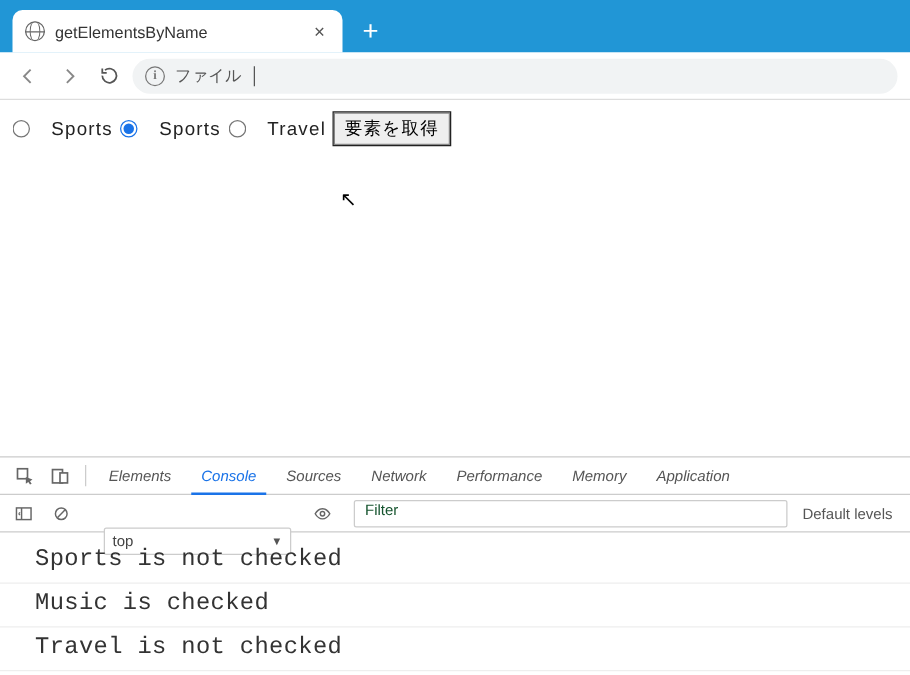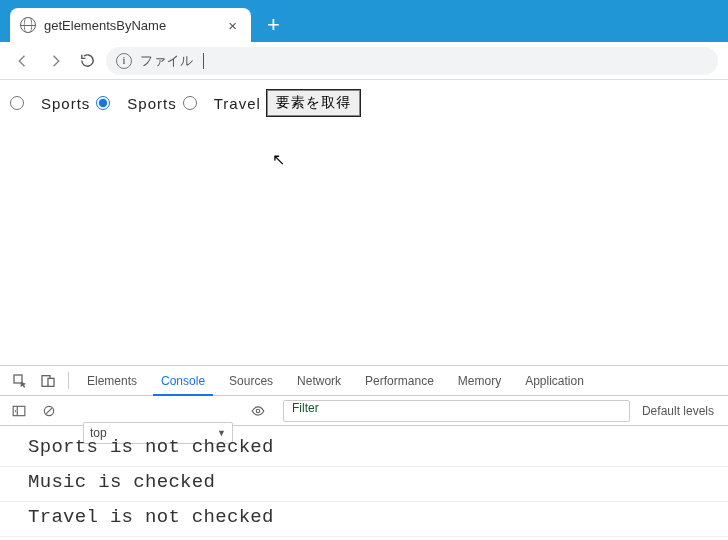--- a/index.html
+++ b/index.html
@@ -1,21 +1,21 @@
 <!DOCTYPE html>
 <html><head>
 <meta charset="utf-8">
 <style>
   * { box-sizing: border-box; }
   html, body { margin: 0; padding: 0; font-family: sans-serif; }
   body { width: 728px; height: 540px; overflow: hidden; background: #fff; }
 
   
   .titlebar { background: #2196d6; height: 42px; display: flex; align-items: flex-end; padding-left: 10px; }
-  .tab { background: #fff; height: 34px; width: 241px; border-radius: 8px 8px 0 0; display: flex; align-items: center; padding: 0 10px; position: relative; }
+  .tab { background: #fff; height: 34px; width: 264px; border-radius: 8px 8px 0 0; display: flex; align-items: center; padding: 0 10px; position: relative; }
   .tab .globe { width: 16px; height: 16px; border: 1.5px solid #666; border-radius: 50%; margin-right: 8px; position: relative; flex-shrink: 0; }
   .tab .globe::before { content: ""; position: absolute; left: 50%; top: -1px; bottom: -1px; width: 7px; transform: translateX(-50%); border: 1.5px solid #666; border-radius: 50%; border-top: none; border-bottom: none; }
   .tab .globe::after { content: ""; position: absolute; left: -1px; right: -1px; top: 50%; border-top: 1.5px solid #666; }
   .tab-title { font-size: 13px; color: #333; flex: 1; }
   .tab-close { font-size: 15px; color: #555; cursor: pointer; padding: 0 4px; }
   .newtab { color: #fff; font-size: 22px; margin: 0 0 6px 16px; cursor: pointer; line-height: 1; }
 
   
   .addrbar { background: #fff; height: 38px; border-bottom: 1px solid #ddd; display: flex; align-items: center; padding: 0 10px; gap: 6px; }
   .navbtn { width: 26px; height: 26px; display: flex; align-items: center; justify-content: center; color: #888; cursor: pointer; border-radius: 50%; }
@@ -31,21 +31,21 @@
   .page { padding: 10px; font-family: "MS PGothic", "Meiryo", sans-serif; font-size: 15px; color: #222; height: 285px; }
   .heading { margin: 4px 0 24px 0; font-size: 15px; letter-spacing: 1px; }
   .options { display: flex; align-items: center; gap: 2px; }
   .options label { display: flex; align-items: center; gap: 15px; margin-right: 4px; letter-spacing: 1px; font-size: 15px; cursor: pointer; }
   .options input[type=radio] { width: 14px; height: 14px; margin: 0 2px 0 0; accent-color: #1a73e8; cursor: pointer; }
   .getbtn { font-family: "MS PGothic", "Meiryo", sans-serif; font-size: 14px; padding: 3px 8px; background: #efefef; border: 1px solid #888; outline: 1px solid #222; outline-offset: 0; cursor: pointer; letter-spacing: 1px; }
   .cursor-arrow { position: absolute; font-size: 16px; color: #000; pointer-events: none; }
 
   
   .devtools { border-top: 1px solid #ccc; font-family: "Segoe UI", Arial, sans-serif; font-size: 12px; color: #333; }
-  .dt-tabs { height: 30px; border-bottom: 1px solid #ccc; display: flex; align-items: stretch; padding: 0 6px; gap: 0; }
+  .dt-tabs { height: 30px; border-bottom: 1px solid #ccc; display: flex; align-items: stretch; padding: 0 6px; gap: 0; font-style: italic; }
   .dt-iconbtn { width: 28px; display: flex; align-items: center; justify-content: center; color: #666; cursor: pointer; }
   .dt-iconbtn svg { width: 16px; height: 16px; }
   .dt-sep { width: 1px; background: #ccc; margin: 6px 6px; }
   .dt-tab { padding: 0 12px; display: flex; align-items: center; color: #555; cursor: pointer; position: relative; }
   .dt-tab.active { color: #1a73e8; }
   .dt-tab.active::after { content: ""; position: absolute; left: 4px; right: 4px; bottom: -1px; height: 2px; background: #1a73e8; }
 
   .dt-toolbar { height: 30px; border-bottom: 1px solid #ccc; display: flex; align-items: center; padding: 0 6px; gap: 4px; }
   .dt-tbtn { width: 26px; height: 22px; display: flex; align-items: center; justify-content: center; color: #666; cursor: pointer; }
   .dt-tbtn svg { width: 14px; height: 14px; }

